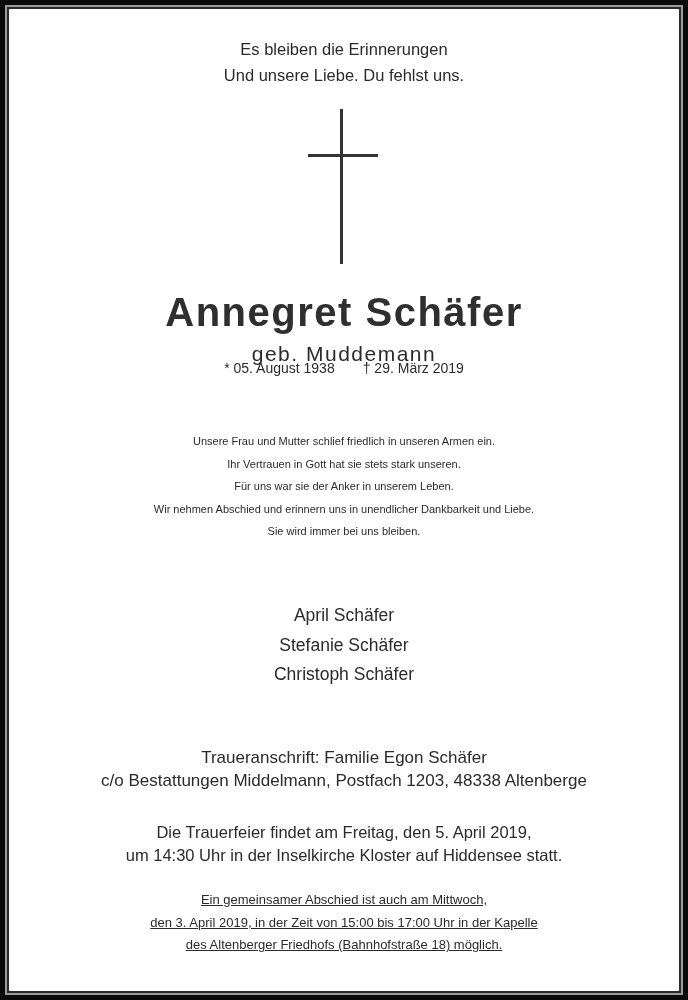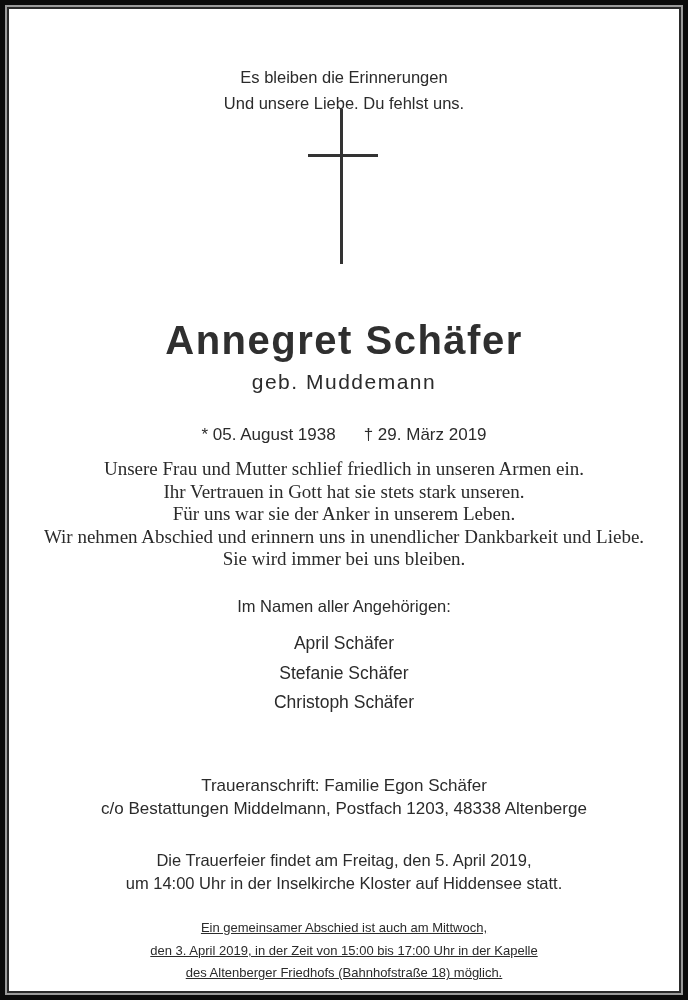--- a/index.html
+++ b/index.html
@@ -33,21 +33,20 @@
   }
   .paper {
     position: absolute;
     left: 9px; top: 9px; right: 9px; bottom: 9px;
     background: #fff;
   }
   .block {
     position: absolute;
     left: 0; right: 0;
     text-align: center;
-    margin-top: 28px;
   }
   .line {
     display: block;
     white-space: nowrap;
   }
   .motto {
     top: 27px;
     font-size: 16.5px;
     line-height: 26px;
   }
@@ -78,30 +77,29 @@
     color: #2f2f2f;
     line-height: 46px;
   }
   .maiden {
     top: 334px;
     font-size: 21px;
     letter-spacing: 1.5px;
     line-height: 22px;
   }
   .dates {
-    top: 386px;
-    font-size: 17px;
+    top: 347px;
+    font-size: 14px;
     line-height: 24px;
   }
   .dates .gap { display: inline-block; width: 28px; }
   .body-text {
     top: 421px;
-    font-size: 19px;
+    font-size: 11px;
     line-height: 22.5px;
-    font-family: Liberation Serif, serif;
   }
   .on-behalf {
     top: 558px;
     font-size: 16.5px;
     line-height: 22px;
   }
   .family {
     top: 592px;
     font-size: 17.5px;
     line-height: 29.5px;
@@ -150,36 +148,35 @@
   </div>
 
   <div class="block body-text">
     <span class="line">Unsere Frau und Mutter schlief friedlich in unseren Armen ein.</span>
     <span class="line">Ihr Vertrauen in Gott hat sie stets stark unseren.</span>
     <span class="line">Für uns war sie der Anker in unserem Leben.</span>
     <span class="line">Wir nehmen Abschied und erinnern uns in unendlicher Dankbarkeit und Liebe.</span>
     <span class="line">Sie wird immer bei uns bleiben.</span>
   </div>
 
-  <div class="block on-behalf">Im Namen aller Angehörigen:</div>
 
   <div class="block family">
     <span class="line">April Schäfer</span>
     <span class="line">Stefanie Schäfer</span>
     <span class="line">Christoph Schäfer</span>
   </div>
 
   <div class="block address">
     <span class="line">Traueranschrift: Familie Egon Schäfer</span>
     <span class="line">c/o Bestattungen Middelmann, Postfach 1203, 48338 Altenberge</span>
   </div>
 
   <div class="block ceremony">
     <span class="line">Die Trauerfeier findet am Freitag, den 5. April 2019,</span>
-    <span class="line">um 14:00 Uhr in der Inselkirche Kloster auf Hiddensee statt.</span>
+    <span class="line">um 14:30 Uhr in der Inselkirche Kloster auf Hiddensee statt.</span>
   </div>
 
   <div class="block farewell">
     <span class="line">Ein gemeinsamer Abschied ist auch am Mittwoch,</span>
     <span class="line">den 3. April 2019, in der Zeit von 15:00 bis 17:00 Uhr in der Kapelle</span>
     <span class="line">des Altenberger Friedhofs (Bahnhofstraße 18) möglich.</span>
   </div>
 
 </div>
 

